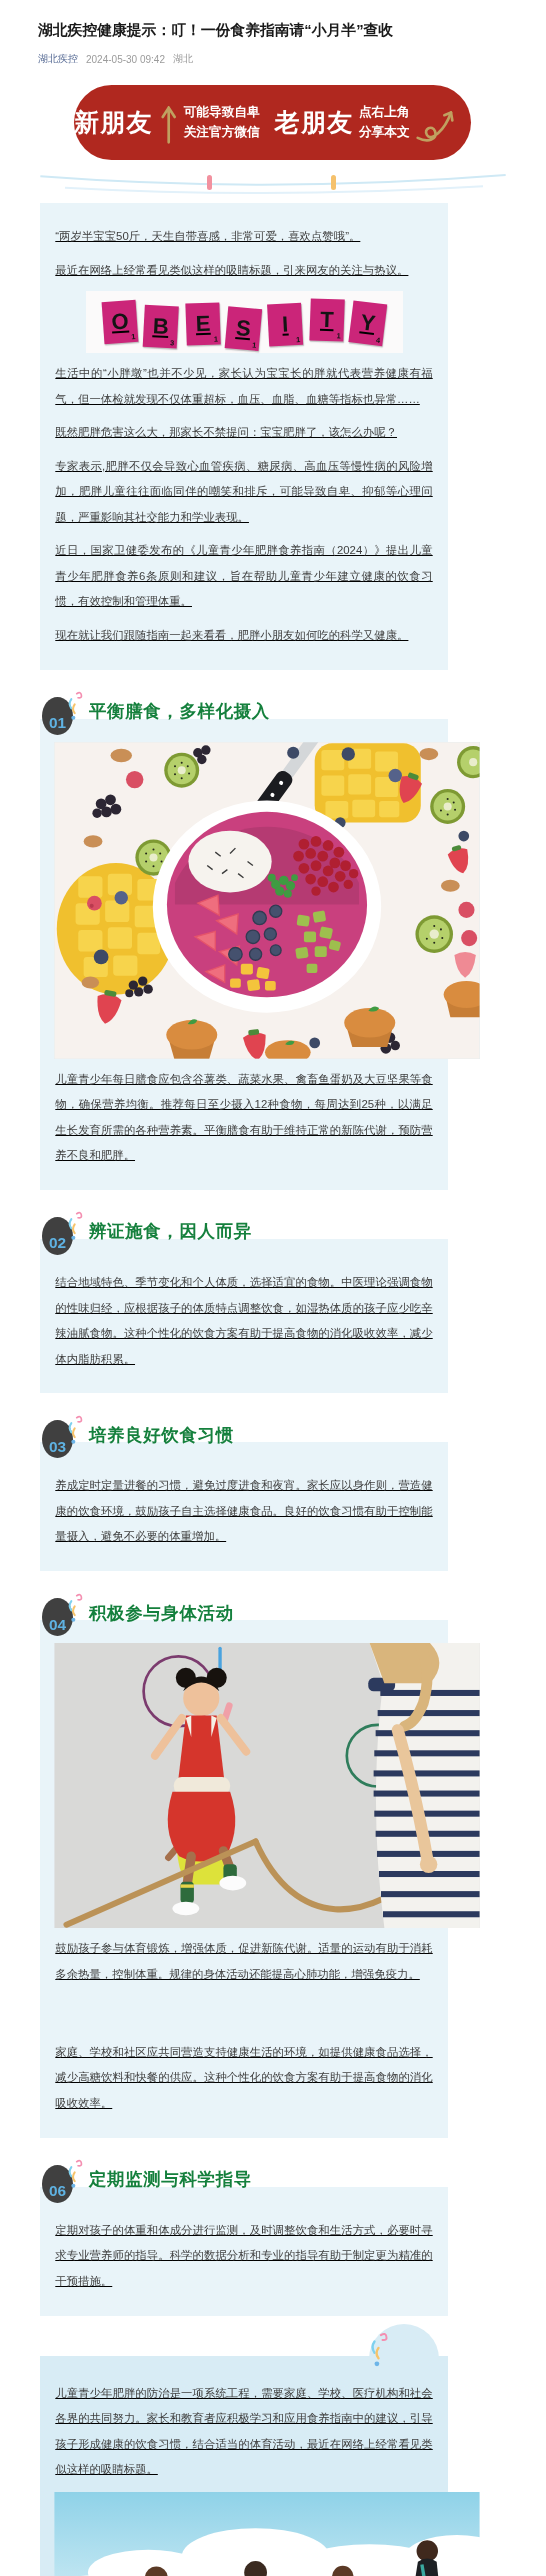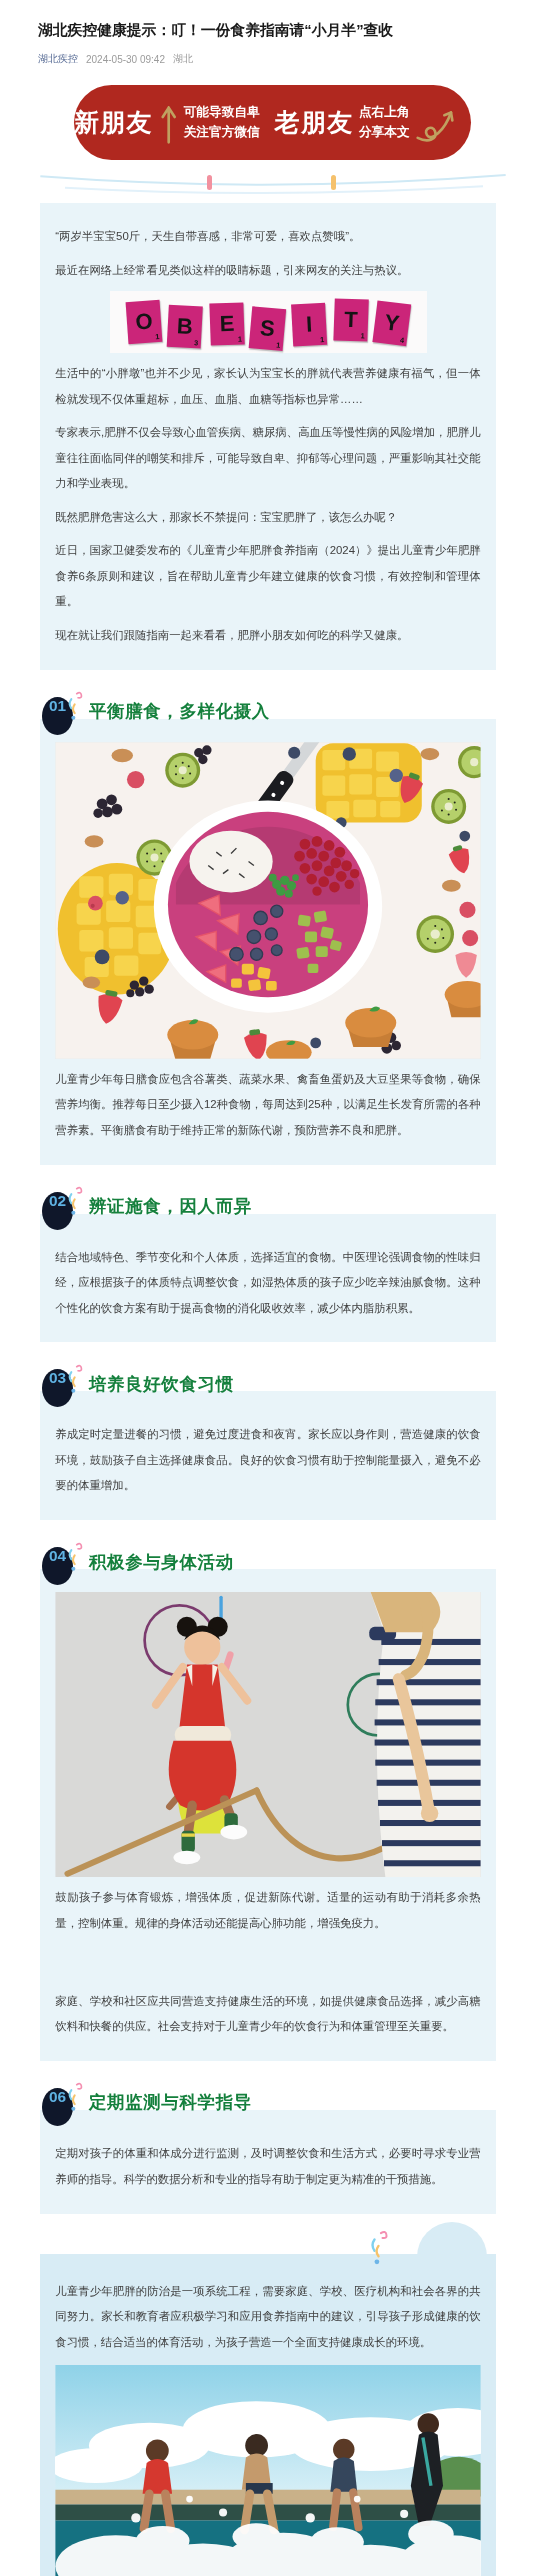--- a/index.html
+++ b/index.html
@@ -15,31 +15,31 @@
   .b-big{font-size:25px;font-weight:900;letter-spacing:1.3px;}
   .b-small{font-size:12.7px;line-height:1.55;font-weight:600;}
   .b-arrow{margin:0 1.3px;}
   
   .divider{position:relative;height:32px;margin-top:10.7px;}
   .divider svg{position:absolute;left:0;top:0;}
   .pill{position:absolute;width:4.7px;height:14.8px;border-radius:2.7px;top:4px;}
   .pill.pink{left:207px;background:#f2919f;}
   .pill.orange{left:331px;background:#f5c16c;}
   
-  .card{width:456px;margin-left:40px;background:#e9f4f9;padding:13.4px 14px;box-sizing:border-box;position:relative;}
+  .card{width:408px;margin-left:40px;background:#e9f4f9;padding:13.4px 14px;box-sizing:border-box;position:relative;text-decoration:underline;}
   .para{font-size:11.4px;line-height:25.5px;color:#3f3f3f;margin:8px 1.3px;text-align:justify;}
   
   .tiles-box{width:317px;height:62px;background:#fbfafa;margin:8px auto;display:flex;align-items:center;
              justify-content:center;gap:7.4px;}
   .tile{width:34px;height:42px;background:#cb2579;color:#141414;position:relative;display:flex;
         align-items:center;justify-content:center;font-size:22px;font-weight:bold;box-shadow:0.7px 1.3px 1.3px rgba(0,0,0,.25);}
   .tile .score{position:absolute;right:2.7px;bottom:1.3px;font-size:7.4px;font-weight:bold;}
   
   .sec-head{display:flex;align-items:center;margin:24px 0 -19px 42px;position:relative;z-index:2;height:44px;}
-  .sec-badge{width:31px;height:38px;border-radius:50%;background:#0f172a;display:flex;align-items:flex-start;
+  .sec-badge{width:31px;height:38px;border-radius:50%;background:#404040;display:flex;align-items:flex-end;
              justify-content:center;padding-bottom:2.7px;box-sizing:border-box;}
   .sec-badge span{font-size:15.4px;font-weight:bold;color:#5fb2e2;}
   .confetti{position:absolute;left:24px;top:-2.7px;}
   .sec-title{margin:0 0 9.4px 16px;font-size:17.4px;font-weight:bold;color:#15803d;letter-spacing:0.7px;}
   .sec-card{padding-top:23px;}
   .photo{display:block;width:426px;margin:0 auto;}
   
   .conclusion{background:#d8ecf5;margin-top:40px;padding-top:17.4px;}
   .conclusion::before{content:"";position:absolute;right:9.4px;top:-32px;width:70px;height:70px;
                       border-radius:50%;background:#d8ecf5;z-index:0;}
@@ -114,22 +114,22 @@
       <div class="tile" style="transform:rotate(2deg) translateY(-2px)">
           <span>T</span>
           <span class="score">1</span>
         </div>
       <div class="tile" style="transform:rotate(7deg) translateY(1.3px)">
           <span>Y</span>
           <span class="score">4</span>
         </div>
     </div>
     <p class="para">生活中的“小胖墩”也并不少见，家长认为宝宝长的胖就代表营养健康有福气，但一体检就发现不仅体重超标，血压、血脂、血糖等指标也异常……</p>
+    <p class="para">既然肥胖危害这么大，那家长不禁提问：宝宝肥胖了，该怎么办呢？</p>
     <p class="para">专家表示,肥胖不仅会导致心血管疾病、糖尿病、高血压等慢性病的风险增加，肥胖儿童往往面临同伴的嘲笑和排斥，可能导致自卑、抑郁等心理问题，严重影响其社交能力和学业表现。</p>
-    <p class="para">既然肥胖危害这么大，那家长不禁提问：宝宝肥胖了，该怎么办呢？</p>
     <p class="para">近日，国家卫健委发布的《儿童青少年肥胖食养指南（2024）》提出儿童青少年肥胖食养6条原则和建议，旨在帮助儿童青少年建立健康的饮食习惯，有效控制和管理体重。</p>
     <p class="para">现在就让我们跟随指南一起来看看，肥胖小朋友如何吃的科学又健康。</p>
   </div>
 
   <div class="sec-head">
     <div class="sec-badge">
         <span>01</span>
       </div>
     <svg class="confetti" width="17.4" height="29.5" viewBox="0 0 26 44">
       <path d="M16 4 q6 -4 7 2 q1 5 -5 4" stroke="#f48fb1" stroke-width="2.5" fill="none" stroke-linecap="round"></path>
@@ -516,21 +516,21 @@
         <path d="M470 0 L560 0 Q588 30 560 60 L492 60 Z" fill="#d9b57c"></path>
         <path d="M544 0 q20 40 6 90 q-12 30 -28 34" stroke="#d9b57c" stroke-width="16" fill="none" stroke-linecap="round"></path>
         <path d="M512 130 Q540 230 556 322" stroke="#e9c69b" stroke-width="18" fill="none" stroke-linecap="round"></path>
         <circle cx="558" cy="330" r="13" fill="#e9c69b"></circle>
       </g>
     </svg>
     <p class="para">鼓励孩子参与体育锻炼，增强体质，促进新陈代谢。适量的运动有助于消耗多余热量，控制体重。规律的身体活动还能提高心肺功能，增强免疫力。</p>
   </div>
 
   <div class="card sec-card">
-    <p class="para">家庭、学校和社区应共同营造支持健康生活的环境，如提供健康食品选择，减少高糖饮料和快餐的供应。社会支持对于儿童青少年的饮食行为和体重管理至关重要。</p>
+    <p class="para">家庭、学校和社区应共同营造支持健康生活的环境，如提供健康食品选择，减少高糖饮料和快餐的供应。这种个性化的饮食方案有助于提高食物的消化吸收效率。</p>
   </div>
 
   <div class="sec-head">
     <div class="sec-badge">
         <span>06</span>
       </div>
     <svg class="confetti" width="17.4" height="29.5" viewBox="0 0 26 44">
       <path d="M16 4 q6 -4 7 2 q1 5 -5 4" stroke="#f48fb1" stroke-width="2.5" fill="none" stroke-linecap="round"></path>
       <path d="M8 12 Q3 19 8 26" stroke="#7fd1ef" stroke-width="3" fill="none" stroke-linecap="round"></path>
       <path d="M13 20 Q8 27 13 33" stroke="#f6c36a" stroke-width="3" fill="none" stroke-linecap="round"></path>
@@ -542,21 +542,21 @@
     <p class="para">定期对孩子的体重和体成分进行监测，及时调整饮食和生活方式，必要时寻求专业营养师的指导。科学的数据分析和专业的指导有助于制定更为精准的干预措施。</p>
   </div>
 
   <div class="card conclusion">
     <svg class="conf-big" width="23" height="35" viewBox="0 0 26 44">
       <path d="M16 4 q6 -4 7 2 q1 5 -5 4" stroke="#f48fb1" stroke-width="2.5" fill="none" stroke-linecap="round"></path>
       <path d="M8 12 Q3 19 8 26" stroke="#7fd1ef" stroke-width="3" fill="none" stroke-linecap="round"></path>
       <path d="M13 20 Q8 27 13 33" stroke="#f6c36a" stroke-width="3" fill="none" stroke-linecap="round"></path>
       <circle cx="11" cy="40" r="3" fill="#6db5e8"></circle>
     </svg>
-    <p class="para">儿童青少年肥胖的防治是一项系统工程，需要家庭、学校、医疗机构和社会各界的共同努力。家长和教育者应积极学习和应用食养指南中的建议，引导孩子形成健康的饮食习惯，结合适当的体育活动，为孩子营造一个全面支持健康成长的环境。</p>
+    <p class="para">儿童青少年肥胖的防治是一项系统工程，需要家庭、学校、医疗机构和社会各界的共同努力。家长和教育者应积极学习和应用食养指南中的建议，引导孩子形成健康的饮食习惯，结合适当的体育活动，最近在网络上经常看见类似这样的吸睛标题。</p>
     <svg class="photo" width="426" height="226" viewBox="0 0 634 337" style="margin:9.4px auto 6.7px auto;">
       <defs>
         <linearGradient id="sky" x1="0" y1="0" x2="0" y2="1">
           <stop offset="0" stop-color="#8fd2e8"></stop>
             <stop offset="1" stop-color="#d9f0f7"></stop>
         </linearGradient>
       </defs>
       <rect width="634" height="200" fill="url(#sky)"></rect>
       <g fill="#ffffff">
         <ellipse cx="140" cy="120" rx="90" ry="34"></ellipse>

